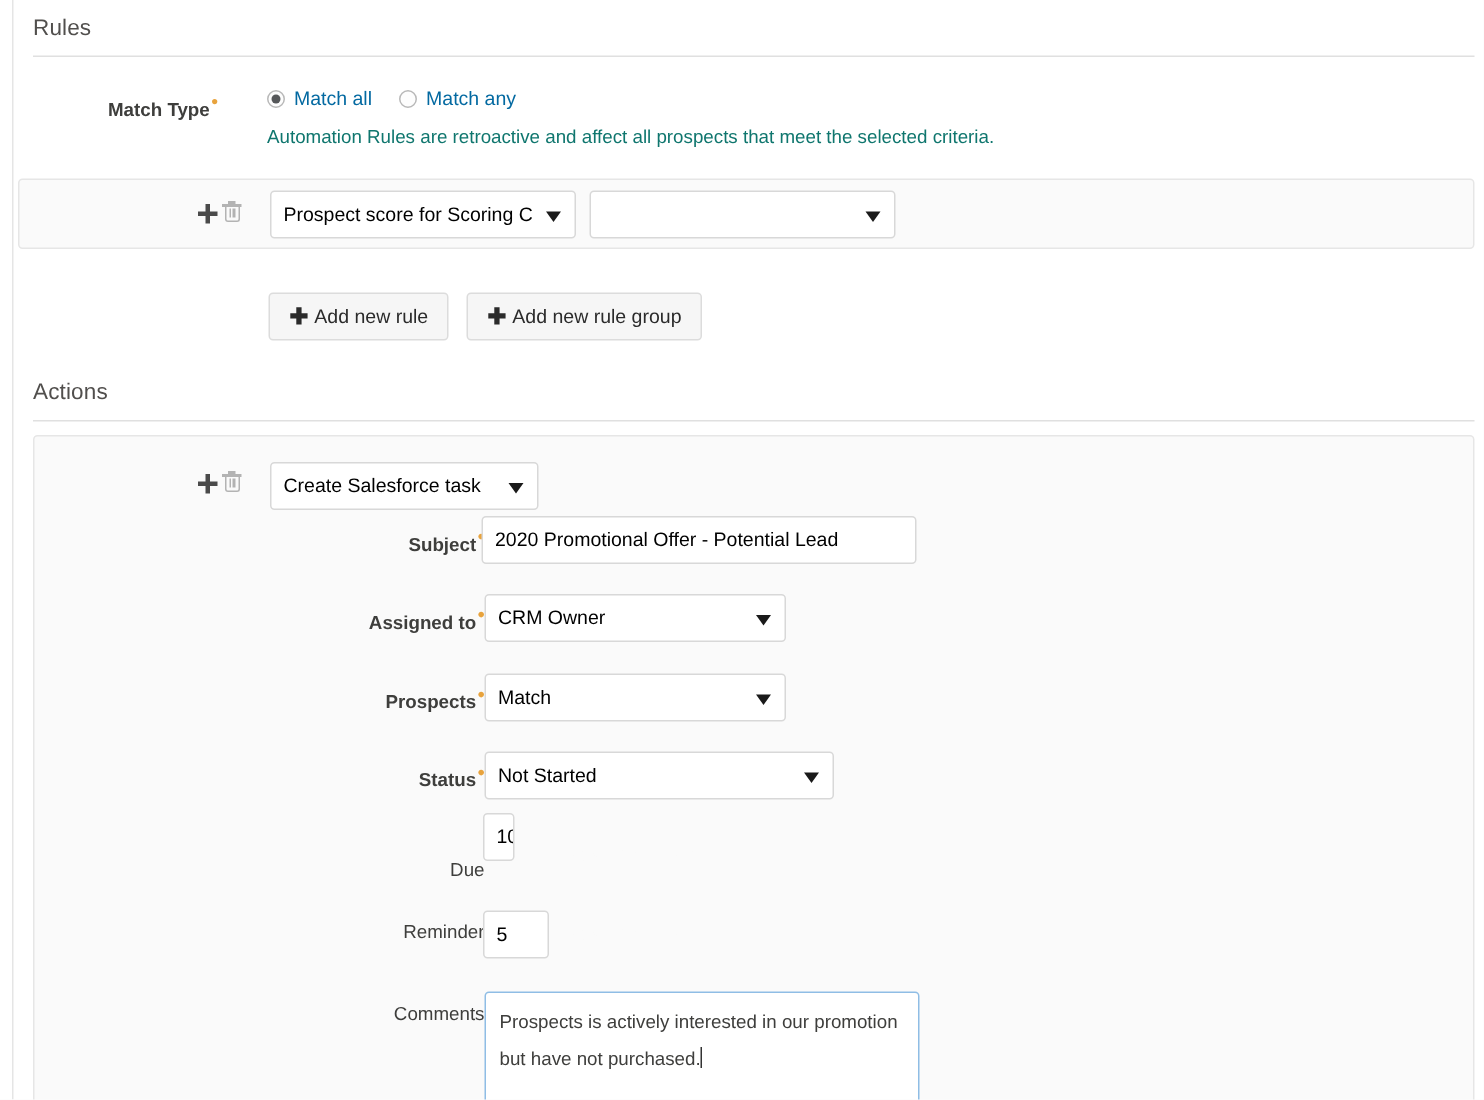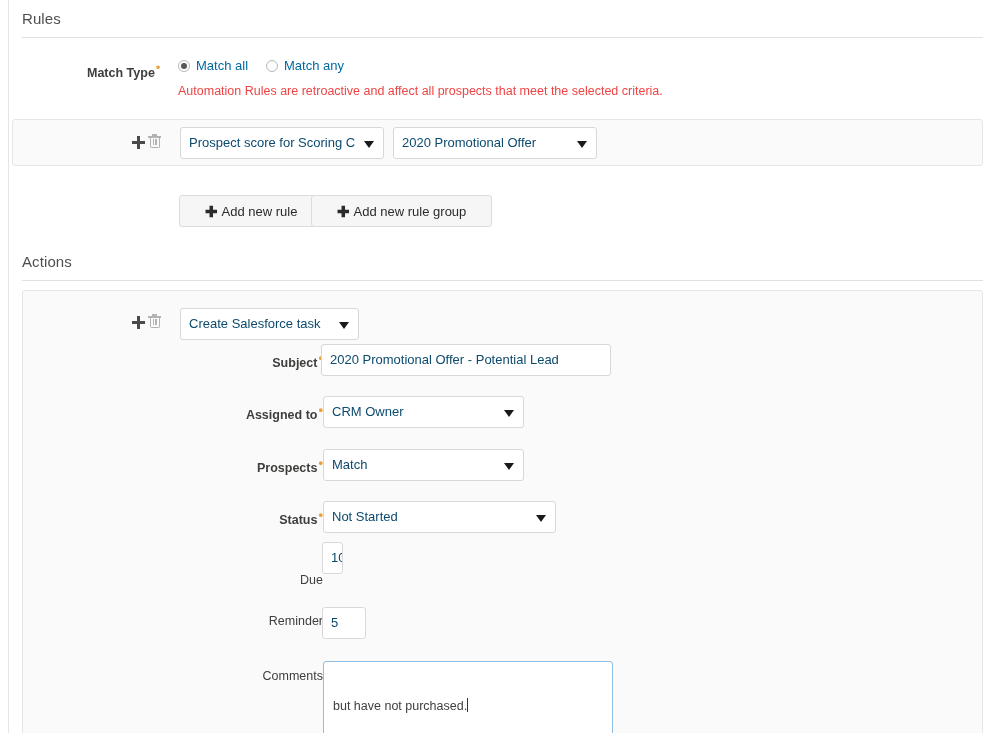--- a/index.html
+++ b/index.html
@@ -92,21 +92,21 @@
     width: 6px; height: 6px;
     border-radius: 50%;
     background: #56585a;
   }
   .radio-label { font-size: 13px; color: #0369a1; }
   .helper-text {
     position: absolute;
     left: 178px;
     top: 26px;
     font-size: 12.5px;
-    color: #ef4444;
+    color: #0f766e;
   }
 
   
   .panel {
     position: absolute;
     left: 22px;
     background: #fafafa;
     border: 1px solid #e6e6e6;
     border-radius: 3px;
   }
@@ -154,21 +154,21 @@
   .icon-trash .can::after  { right: 2px; }
 
   
   .ctl {
     position: absolute;
     background: #ffffff;
     border: 1px solid #d8d8d8;
     border-radius: 3px;
     font-family: "Liberation Sans", sans-serif;
     font-size: 13px;
-    color: #0c4a6e;
+    color: #000000;
     height: 32px;
     line-height: 30px;
     padding: 0 8px;
     white-space: nowrap;
     overflow: hidden;
   }
   .ctl.select {
     padding-right: 26px;
   }
   .ctl.select .caret {
@@ -186,21 +186,21 @@
   .btn {
     position: absolute;
     height: 32px;
     background: #f6f6f6;
     border: 1px solid #dcdcdc;
     border-radius: 3px;
     color: #2b2b2b;
     font-size: 13px;
     font-family: "Liberation Sans", sans-serif;
     line-height: 30px;
-    padding: 0 25px;
+    padding: 0 13px;
     cursor: pointer;
     white-space: nowrap;
   }
   .btn .plusglyph {
     font-weight: bold;
     font-size: 15px;
     margin-right: 4px;
     position: relative;
     top: 1px;
   }
@@ -246,21 +246,21 @@
 <body>
 
 <div class="page-left-rule"></div>
 
 <div class="section" style="top:10px;">
   <div class="section-title">Rules</div>
 </div>
 <div class="section-divider" style="position:absolute; top:37px; width:961px;"></div>
 
 <div class="match-row">
-  <div style="position:absolute; left:87px; top:3px; width:90px;">
+  <div style="position:absolute; left:72px; top:3px; width:90px;">
     <span class="field-label">Match Type</span><span class="req-star">•</span>
   </div>
 
   <div class="radio-group">
     <label class="radio-opt">
       <span class="radio-dot checked"></span>
       <span class="radio-label">Match all</span>
     </label>
     <label class="radio-opt" style="margin-left:8px;">
       <span class="radio-dot"></span>
@@ -280,21 +280,20 @@
         <span class="can"></span>
     </span>
   </div>
 
   <div class="ctl select" style="left:167px; top:7px; width:204px;">
     <span class="ctl-text">Prospect score for Scoring C</span>
     <span class="caret"></span>
   </div>
 
   <div class="ctl select" style="left:380px; top:7px; width:204px;">
-    <span class="ctl-text">2020 Promotional Offer</span>
     <span class="caret"></span>
   </div>
 
 
 </div>
 
 <div class="btn" style="left:179px; top:195px;">
   <span class="plusglyph">✚</span><span>Add new rule</span>
 </div>
 <div class="btn" style="left:311px; top:195px;">
@@ -360,17 +359,17 @@
   <div class="ghost-hint" style="left:350px; top:271px;">days from today</div>
 
   <div class="sublabel" style="left:130px; top:323px; width:170px;">Reminder</div>
   <div class="ctl" style="left:299px; top:316px; width:44px;">
     <span class="ctl-text">5</span>
   </div>
   <div class="ghost-hint" style="left:350px; top:324px;">days from today</div>
 
   <div class="sublabel" style="left:130px; top:378px; width:170px;">Comments</div>
   <div class="textarea" style="left:300px; top:370px; width:290px; height:120px;">
-    <br>
+    <span>Prospects is actively interested in our promotion</span><br>
     <span>but have not purchased.</span><span class="caret-bar"></span>
   </div>
 
 </div>
 
 </body></html>

